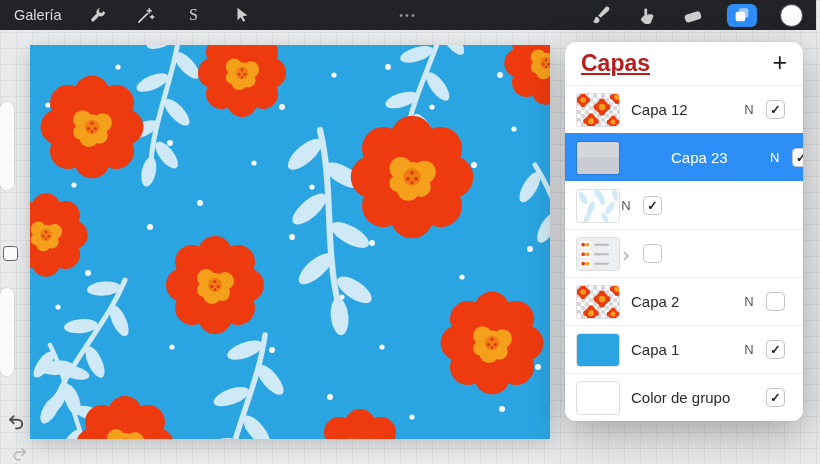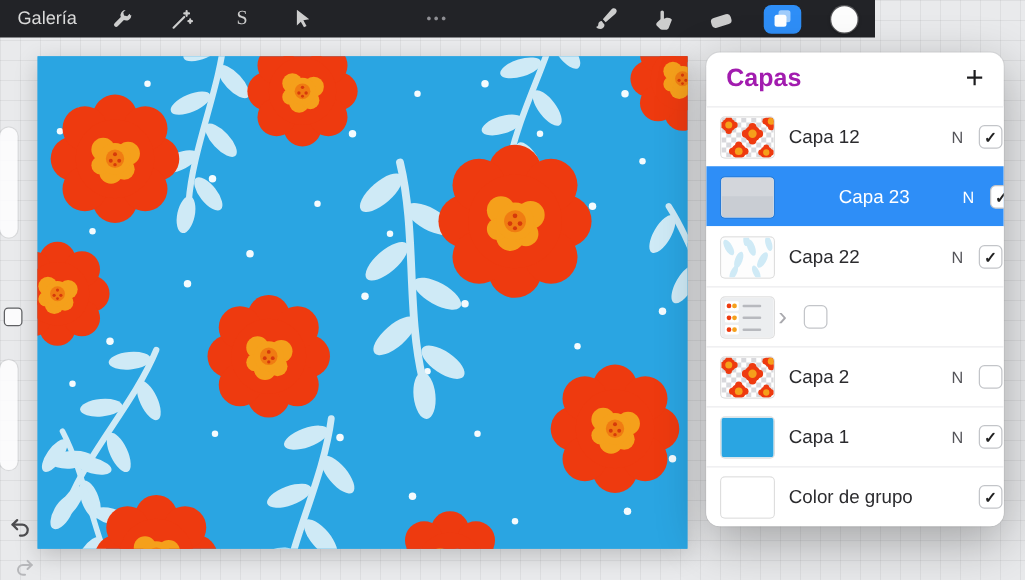--- a/index.html
+++ b/index.html
@@ -16,21 +16,21 @@
     font-family:"Liberation Sans",sans-serif;
     background-color:#e9eaec;
     background-image:
       linear-gradient(rgba(0,0,0,.05) 1px, transparent 1px),
       linear-gradient(90deg, rgba(0,0,0,.05) 1px, transparent 1px);
     background-size:16px 16px;
     position:relative;
   }
   
   .toolbar{
-    position:absolute;left:0;top:0;width:700px;height:30px;
+    position:absolute;left:0;top:0;width:816px;height:30px;
     background:var(--toolbar-bg);
     display:flex;justify-content:space-between;
     z-index:5;
   }
   .tb-left{display:flex;align-items:center;gap:24px;padding-left:14px;}
   .tb-right{display:flex;align-items:center;gap:22px;padding-right:13px;}
   .tb-text{color:#dadada;font-size:14.5px;cursor:default;}
   .tbtn{background:none;border:none;padding:0;width:24px;height:24px;
     display:flex;align-items:center;justify-content:center;cursor:pointer;}
   .tbtn svg{display:block;}
@@ -68,25 +68,25 @@
   .redo-btn{left:11px;top:445px;transform:scaleX(-1);}
   
   .layers-panel{
     position:absolute;left:565px;top:42px;width:238px;
     background:#fff;border-radius:11px;overflow:hidden;
     box-shadow:0 12px 40px rgba(0,0,0,.30), 0 0 0 1px rgba(0,0,0,.04);
     z-index:6;
   }
   .panel-header{height:43px;display:flex;align-items:center;justify-content:space-between;
     padding:0 16px;}
-  .panel-title{font-size:20px;font-weight:700;color:#a21caf;}
+  .panel-title{font-size:23px;font-weight:700;color:#b91c1c;text-decoration:underline;}
   .add-btn{background:none;border:none;font-size:25px;font-weight:300;color:#1c1c1e;
     cursor:pointer;line-height:1;margin-top:-3px;}
   .layer-row{height:48px;display:flex;align-items:center;
-    padding:0 1px 0 12px;border-top:1px solid #ececee;background:#fff;cursor:pointer;}
+    padding:0 18px 0 12px;border-top:1px solid #ececee;background:#fff;cursor:pointer;}
   .layer-row.selected{background:var(--accent);border-top-color:transparent;gap:40px;}
   .layer-row.selected + .layer-row{border-top-color:transparent;}
   .thumb{width:42px;height:32px;border-radius:3px;overflow:hidden;flex:none;
     box-shadow:0 0 0 1px rgba(0,0,0,.13);background:#fff;}
   .thumb svg{display:block;width:100%;height:100%;}
   .lname{margin-left:12px;font-size:15px;color:#2b2b2e;flex:1;white-space:nowrap;}
   .layer-row.selected .lname{color:#fff;}
   .rgt{display:flex;align-items:center;gap:10px;}
   .blend{font-size:13px;color:#55555a;width:14px;text-align:center;background:none;border:none;cursor:pointer;}
   .layer-row.selected .blend{color:#fff;}
@@ -362,21 +362,20 @@
               <ellipse cx="14" cy="18" rx="3" ry="7" transform="rotate(20 14 18)"></ellipse>
               <ellipse cx="24" cy="8" rx="3" ry="7" transform="rotate(-20 24 8)"></ellipse>
               <ellipse cx="33" cy="18" rx="3" ry="7" transform="rotate(30 33 18)"></ellipse>
               <ellipse cx="38" cy="5" rx="2.6" ry="6" transform="rotate(-15 38 5)"></ellipse>
               <ellipse cx="10" cy="28" rx="2.6" ry="6" transform="rotate(25 10 28)"></ellipse>
               <ellipse cx="28" cy="28" rx="2.6" ry="6" transform="rotate(-25 28 28)"></ellipse>
               <ellipse cx="20" cy="2" rx="2.4" ry="5"></ellipse>
             </g>
           </svg>
         </span>
-        <span class="lname">Capa 22</span>
         <span class="rgt">
           <button class="blend">N</button>
           <span class="cb">✓</span>
         </span>
       </div>
       <div class="layer-row">
         <span class="thumb">
           <svg viewBox="0 0 42 32">
             <rect width="42" height="32" style="fill:#eceef0"></rect>
             <rect x="3" y="3" width="11" height="7.5" rx="1" style="fill:#fff"></rect>

